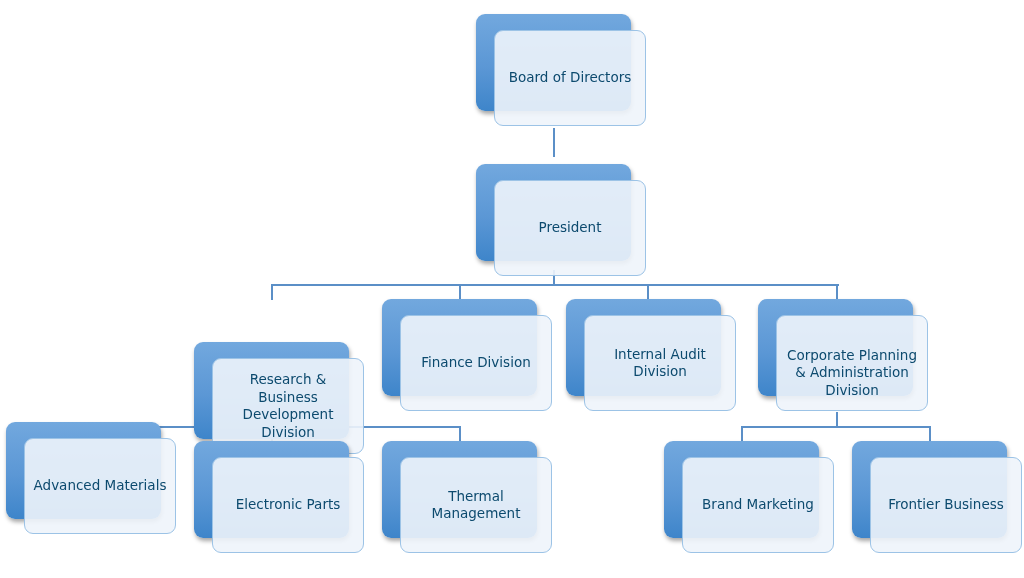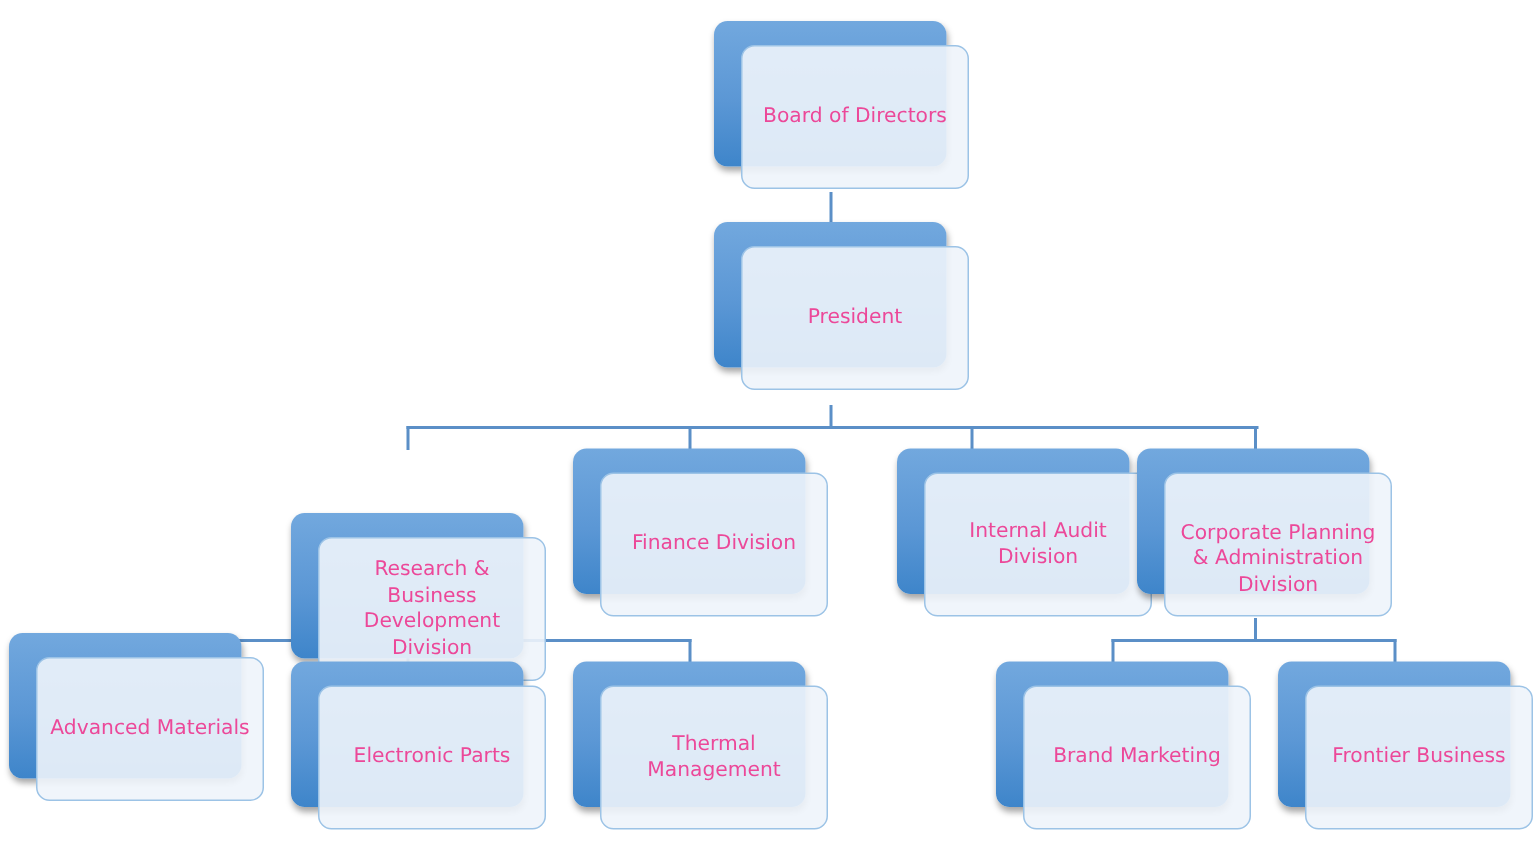--- a/index.html
+++ b/index.html
@@ -8,21 +8,21 @@
   .node { position: absolute; width: 172px; height: 114px; }
   .node .back { position: absolute; left: 0; top: 0; width: 155px; height: 97px;
                 border-radius: 9px;
                 background: linear-gradient(to bottom, #72a8de 0%, #5b97d5 55%, #3e85ca 100%);
                 box-shadow: 1px 3px 4px rgba(0,0,0,0.35); }
   .node .front { position: absolute; left: 18px; top: 16px; width: 152px; height: 96px;
                  border-radius: 9px; border: 1px solid #9cc3e6;
                  background: rgba(238,244,251,0.90);
                  display: flex; align-items: center; justify-content: center;
                  text-align: center; box-sizing: border-box; padding: 0 6px; }
-  .node .label { font-size: 13.5px; line-height: 17.5px; color: #ec4899; }
+  .node .label { font-size: 13.5px; line-height: 17.5px; color: #0c4a6e; }
   .conn { position: absolute; background: #5b8fc7; }
   .h { height: 2px; }
   .v { width: 2px; }
 </style>
 </head>
 <body>
 
 <div class="conn v" style="left:553px; top:128px; height:29px;"></div>
 <div class="conn v" style="left:553px; top:270px; height:16px;"></div>
 <div class="conn h" style="left:271px; top:284px; width:568px;"></div>
@@ -42,42 +42,42 @@
 <div class="conn v" style="left:741px; top:426px; height:16px;"></div>
 <div class="conn v" style="left:929px; top:426px; height:16px;"></div>
 
 <div class="node" style="left:476px; top:14px;">
   <div class="back"></div>
   <div class="front">
       <span class="label">Board of Directors</span>
     </div>
 </div>
 
-<div class="node" style="left:476px; top:148px;">
+<div class="node" style="left:476px; top:164px;">
   <div class="back"></div>
   <div class="front">
       <span class="label">President</span>
     </div>
 </div>
 
 <div class="node" style="left:194px; top:299px;margin-top:43px;">
   <div class="back"></div>
   <div class="front">
       <span class="label">Research &amp; Business Development Division</span>
     </div>
 </div>
 
 <div class="node" style="left:382px; top:299px;">
   <div class="back"></div>
   <div class="front">
       <span class="label">Finance Division</span>
     </div>
 </div>
 
-<div class="node" style="left:598px; top:299px;">
+<div class="node" style="left:566px; top:299px;">
   <div class="back"></div>
   <div class="front">
       <span class="label" style="display:inline-block; width:100px;">Internal Audit Division</span>
     </div>
 </div>
 
 <div class="node" style="left:758px; top:299px;">
   <div class="back"></div>
   <div class="front">
       <span class="label" style="display:inline-block; width:132px;margin-top:20px;">Corporate Planning &amp; Administration Division</span>

